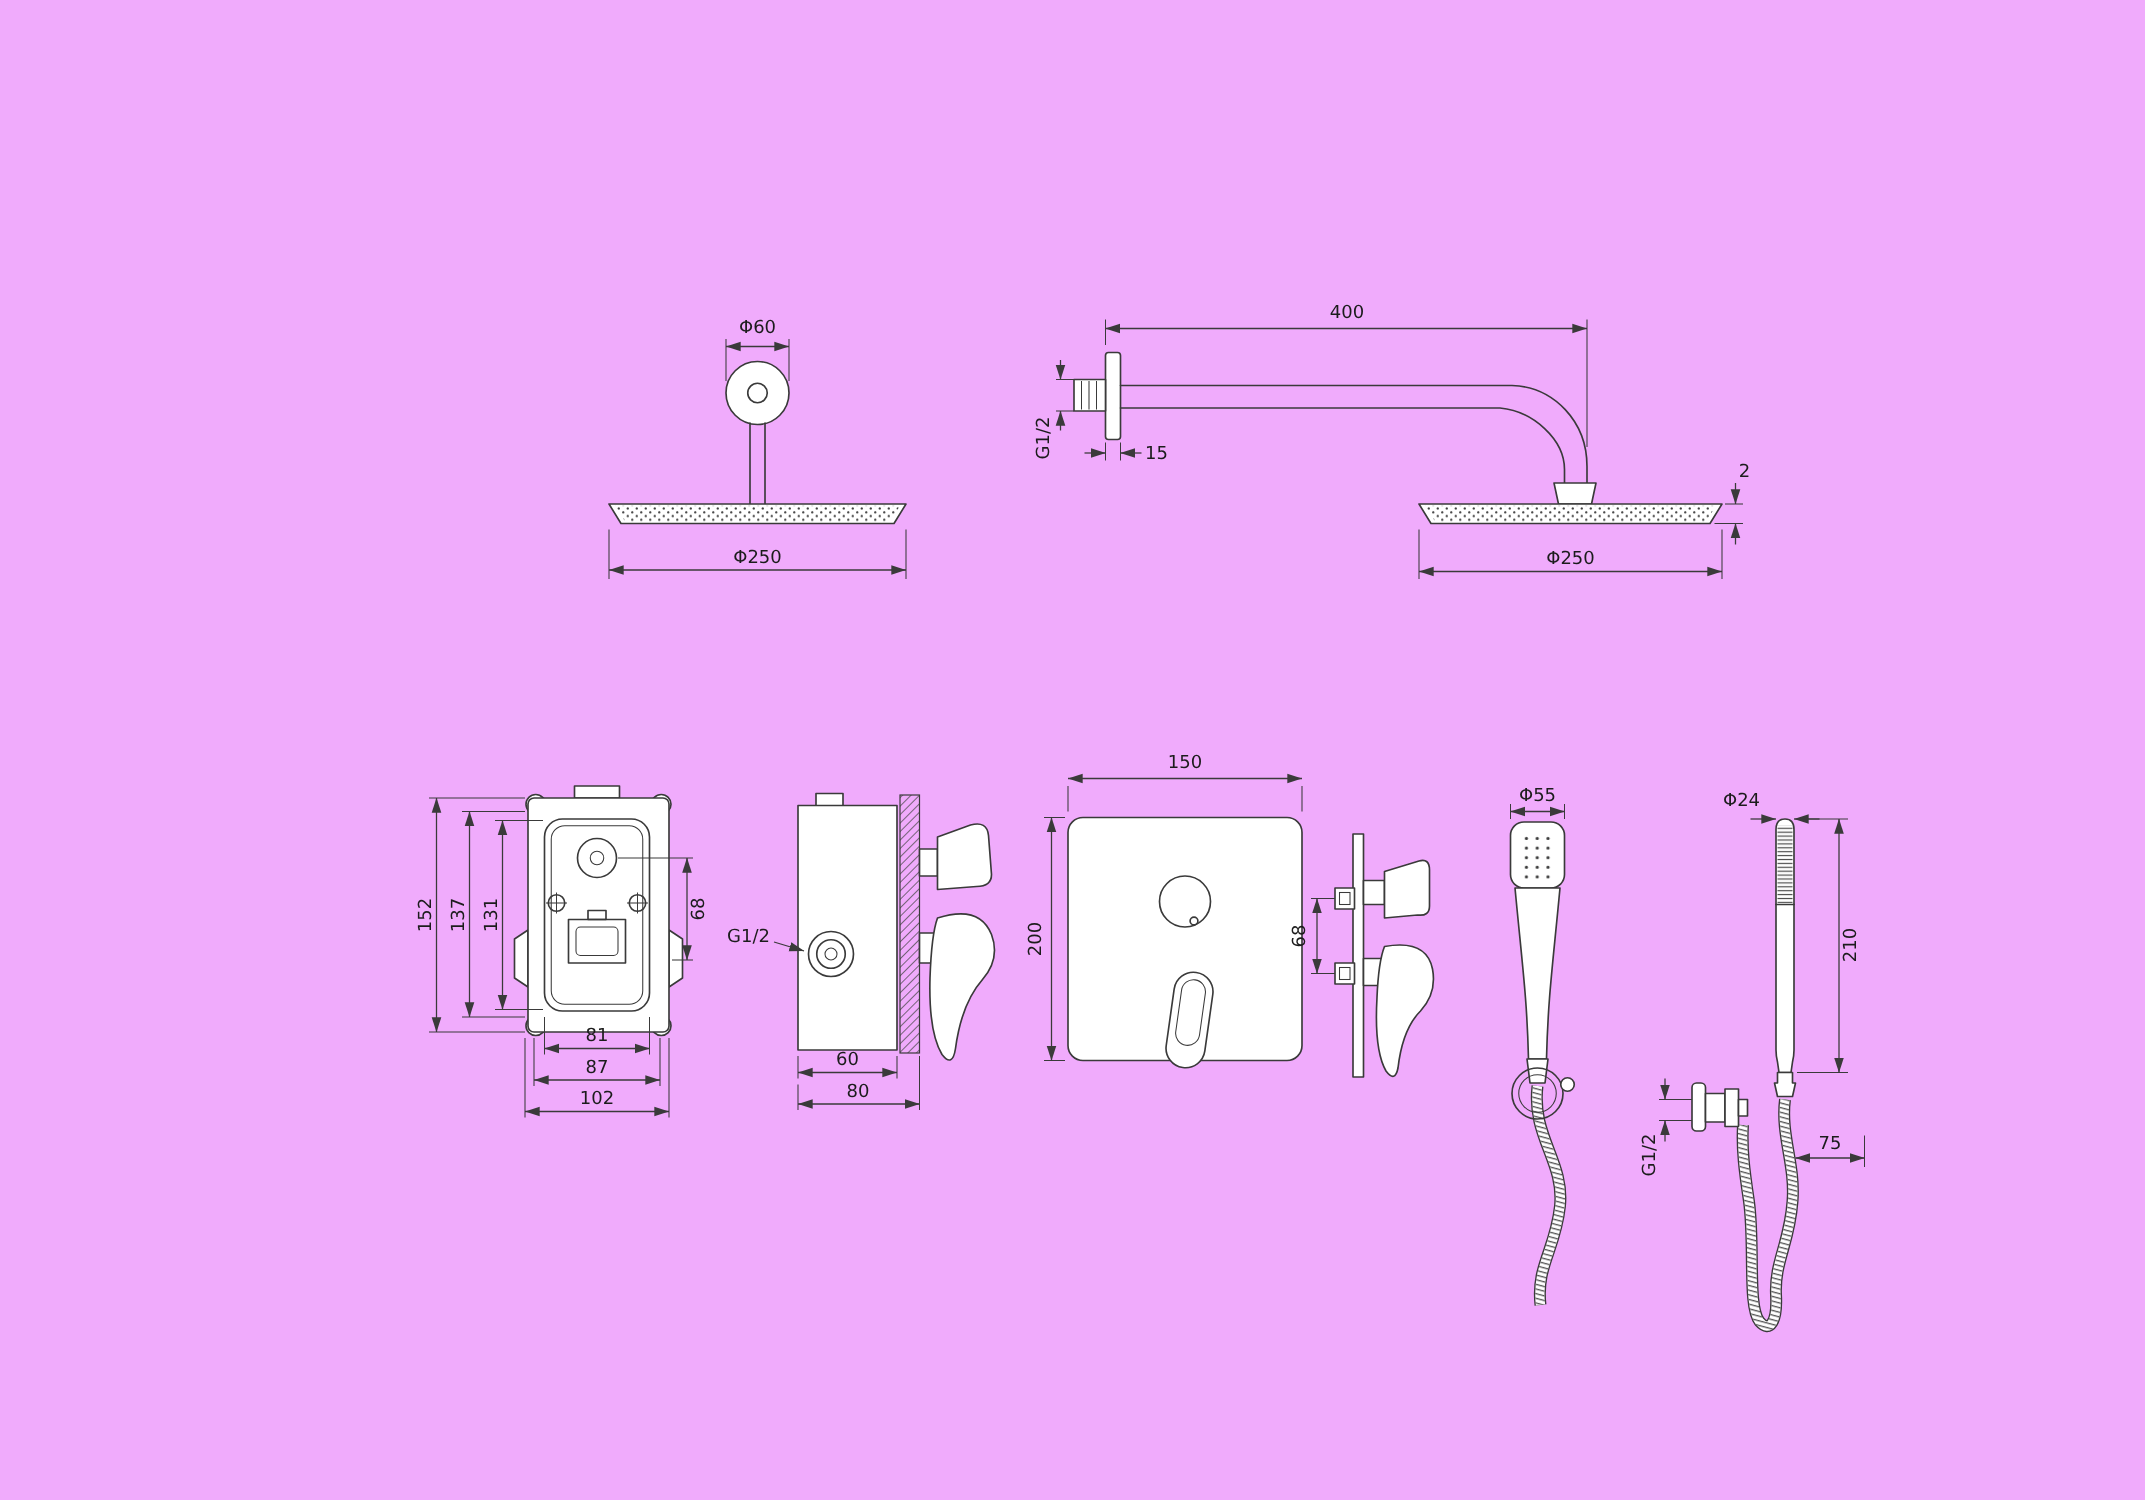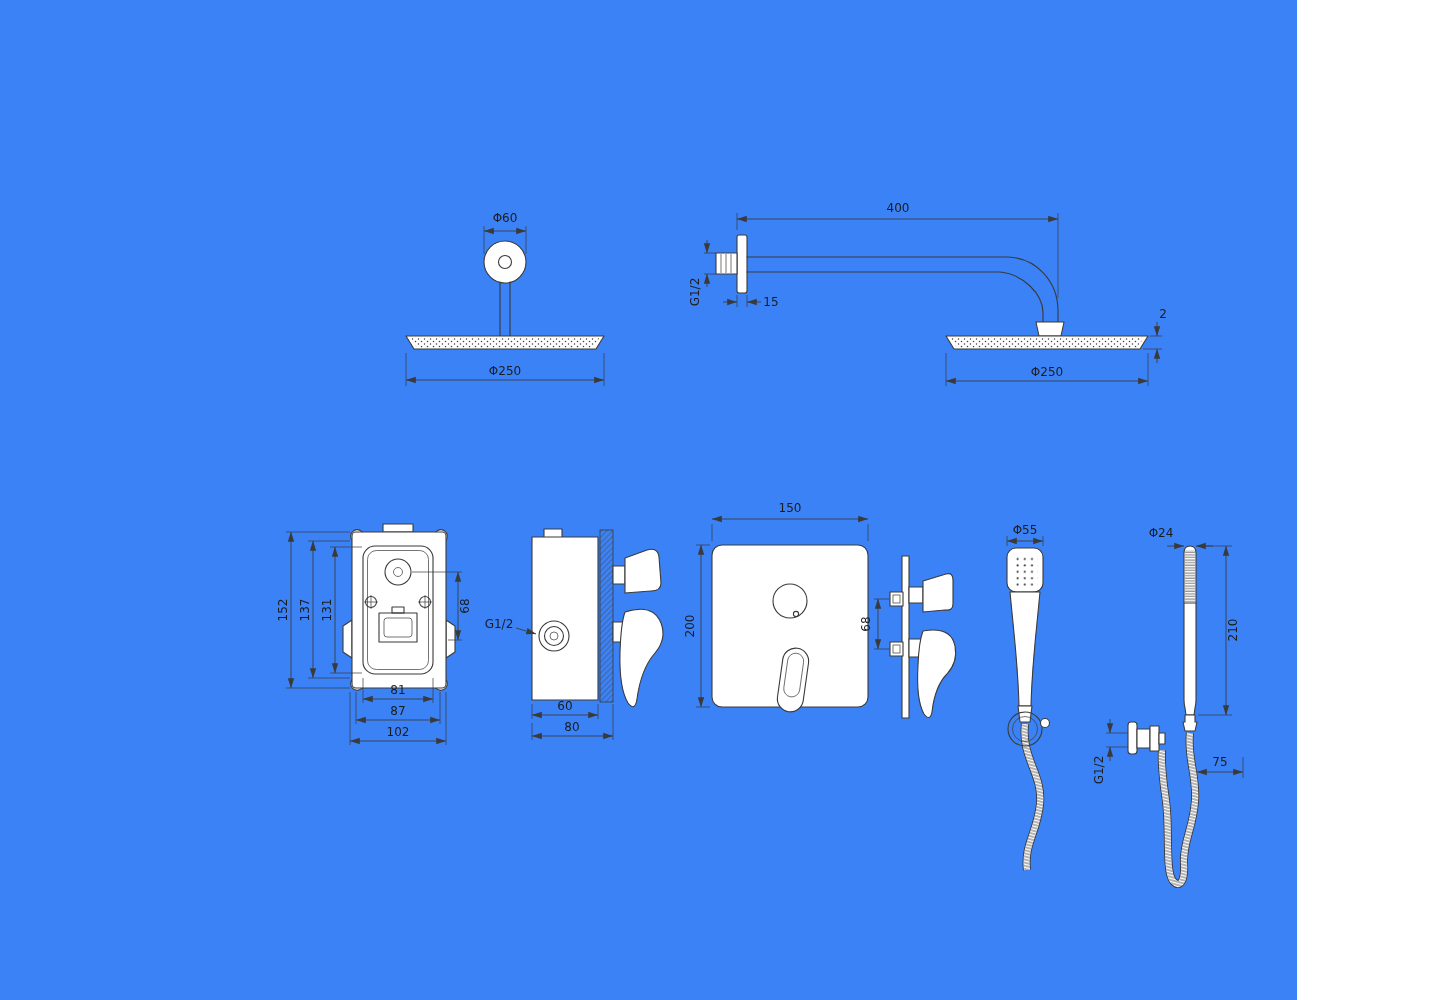--- a/index.html
+++ b/index.html
@@ -1,16 +1,16 @@
 <!DOCTYPE html>
 <html><head>
 <meta charset="utf-8">
 <style>
   html,body{margin:0;padding:0;background:#ffffff;}
-  .sheet{position:relative;width:1297px;height:1000px;background:#3b82f6;overflow:hidden;}
+  .sheet{position:relative;width:1430px;height:1000px;background:#f0abfc;overflow:hidden;}
   .ln{fill:none;stroke:#3a3a3a;stroke-width:1.1;stroke-linejoin:round;stroke-linecap:round;}
   .lnf{fill:#ffffff;stroke:#3a3a3a;stroke-width:1.1;stroke-linejoin:round;}
   .thin{fill:none;stroke:#3a3a3a;stroke-width:0.7;}
   .dim{fill:none;stroke:#3a3a3a;stroke-width:0.85;}
   .txt{font-family:"DejaVu Sans","Liberation Sans",sans-serif;font-size:12px;fill:#1c1c1c;text-anchor:middle;}
   .hoseO{fill:none;stroke:#3a3a3a;stroke-width:8;}
   .hoseW{fill:none;stroke:#ffffff;stroke-width:6.2;}
   .hoseT{fill:none;stroke-width:6.2;}
 </style>
 </head>

